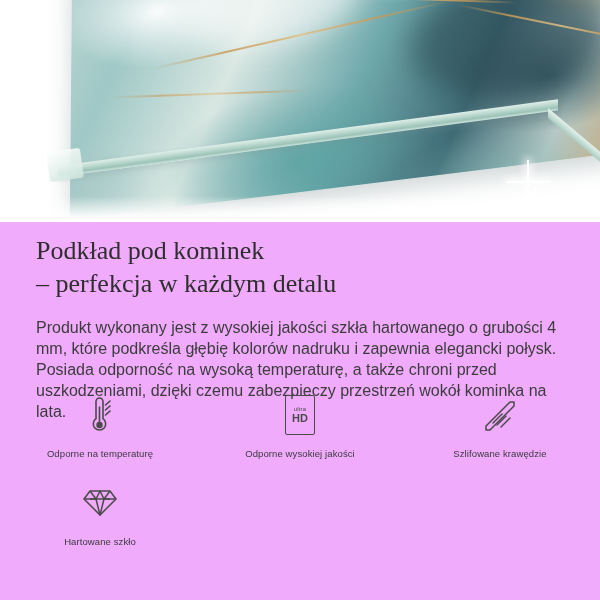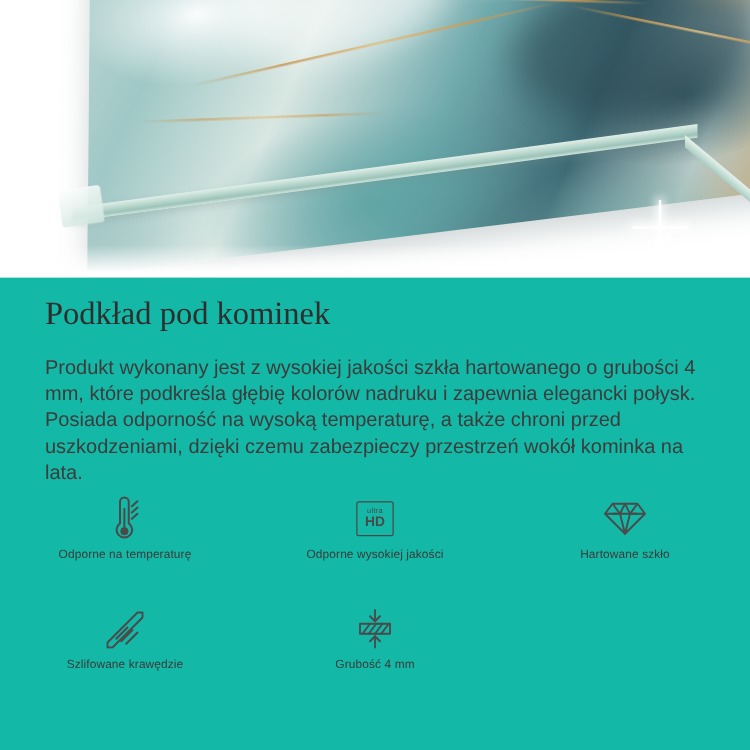--- a/index.html
+++ b/index.html
@@ -5,21 +5,21 @@
   * { box-sizing: border-box; margin: 0; padding: 0; }
   html, body {
     width: 600px; height: 600px;
     background: #ffffff;
     font-family: "Liberation Sans", sans-serif;
     overflow: hidden;
   }
   .page {
     position: relative;
     width: 600px; height: 600px;
-    background: #14b8a6;
+    background: #f0abfc;
   }
 
   
   .hero {
     position: absolute;
     left: 0; top: 0;
     width: 600px; height: 222px;
     overflow: hidden;
     background: #ffffff;
   }
@@ -170,28 +170,29 @@
     align-items: center;
     justify-content: flex-start;
   }
   .feature .icon-wrap {
     height: 46px;
     display: flex;
     align-items: center;
     justify-content: center;
   }
   .feature .caption {
+    margin-top: 10px;
     font-size: 9.5px;
     color: #3a3a3a;
     text-align: center;
     letter-spacing: 0.1px;
   }
   svg { display: block; }
   .hd-badge {
-    width: 30px; height: 28px;
+    width: 30px; height: 40px;
     border: 1.6px solid #4a4a4a;
     border-radius: 2px;
     display: flex;
     flex-direction: column;
     align-items: center;
     justify-content: center;
     line-height: 1;
   }
   .hd-badge .u {
     font-size: 6px;
@@ -227,20 +228,21 @@
     <div class="glass-edge-right"></div>
     <div class="corner-left"></div>
     <div class="sparkle"></div>
     <div class="sparkle2"></div>
     <div class="hero-fade"></div>
   </div>
 
   <div class="content">
     <h1 class="headline">
       <span class="l1">Podkład pod kominek</span>
+      <span class="l2">– perfekcja w każdym detalu</span>
     </h1>
     <p class="body-copy">Produkt wykonany jest z wysokiej jakości szkła hartowanego o grubości 4 mm, które podkreśla głębię kolorów nadruku i zapewnia elegancki połysk. Posiada odporność na wysoką temperaturę, a także chroni przed uszkodzeniami, dzięki czemu zabezpieczy przestrzeń wokół kominka na lata.</p>
   </div>
 
   <div class="features">
 
     <div class="feature">
       <div class="icon-wrap">
         <svg width="34" height="38" viewBox="0 0 34 38" fill="none" stroke="#4a4a4a" stroke-width="1.6" stroke-linecap="round">
           <path d="M13 5.5a3.5 3.5 0 0 1 7 0v17.2a6.2 6.2 0 1 1-7 0V5.5z"></path>
@@ -260,55 +262,39 @@
           <span class="u">ultra</span>
           <span class="h">HD</span>
         </div>
       </div>
       <div class="caption">Odporne wysokiej jakości</div>
     </div>
 
 
     <div class="feature">
       <div class="icon-wrap">
+        <svg width="34" height="32" viewBox="0 0 34 32" fill="none" stroke="#4a4a4a" stroke-width="1.5" stroke-linecap="round" stroke-linejoin="round">
+          <path d="M3 27 27 3h4v4L7 31H3v-4z" stroke-width="1.5"></path>
+          <line x1="10" y1="24" x2="19" y2="15"></line>
+          <line x1="14" y1="26" x2="23" y2="17"></line>
+          <line x1="18" y1="28" x2="27" y2="19"></line>
+        </svg>
+      </div>
+      <div class="caption">Szlifowane krawędzie</div>
+    </div>
+
+    <div class="feature">
+      <div class="icon-wrap">
         <svg width="36" height="34" viewBox="0 0 36 34" fill="none" stroke="#4a4a4a" stroke-width="1.5" stroke-linejoin="round">
           <path d="M8 5h20l6 8-16 16L2 13 8 5z"></path>
           <path d="M2 13h32"></path>
           <path d="M8 5l6 8-6 0"></path>
           <path d="M28 5l-6 8 6 0"></path>
           <path d="M14 13l4 16 4-16"></path>
           <path d="M14 13l4-8 4 8"></path>
         </svg>
       </div>
       <div class="caption">Hartowane szkło</div>
     </div>
 
-    <div class="feature">
-      <div class="icon-wrap">
-        <svg width="34" height="32" viewBox="0 0 34 32" fill="none" stroke="#4a4a4a" stroke-width="1.5" stroke-linecap="round" stroke-linejoin="round">
-          <path d="M3 27 27 3h4v4L7 31H3v-4z" stroke-width="1.5"></path>
-          <line x1="10" y1="24" x2="19" y2="15"></line>
-          <line x1="14" y1="26" x2="23" y2="17"></line>
-          <line x1="18" y1="28" x2="27" y2="19"></line>
-        </svg>
-      </div>
-      <div class="caption">Szlifowane krawędzie</div>
-    </div>
-
-    <div class="feature">
-      <div class="icon-wrap">
-        <svg width="38" height="36" viewBox="0 0 38 36" fill="none" stroke="#4a4a4a" stroke-width="1.5" stroke-linecap="round" stroke-linejoin="round">
-          <line x1="19" y1="3" x2="19" y2="11"></line>
-          <polyline points="15,8 19,12 23,8"></polyline>
-          <rect x="7" y="14" width="24" height="8"></rect>
-          <line x1="9" y1="22" x2="15" y2="14"></line>
-          <line x1="14" y1="22" x2="20" y2="14"></line>
-          <line x1="19" y1="22" x2="25" y2="14"></line>
-          <line x1="24" y1="22" x2="30" y2="14"></line>
-          <polyline points="15,28 19,24 23,28"></polyline>
-          <line x1="19" y1="24" x2="19" y2="33"></line>
-        </svg>
-      </div>
-      <div class="caption">Grubość 4 mm</div>
-    </div>
 
   </div>
 </div>
 
 </body></html>

